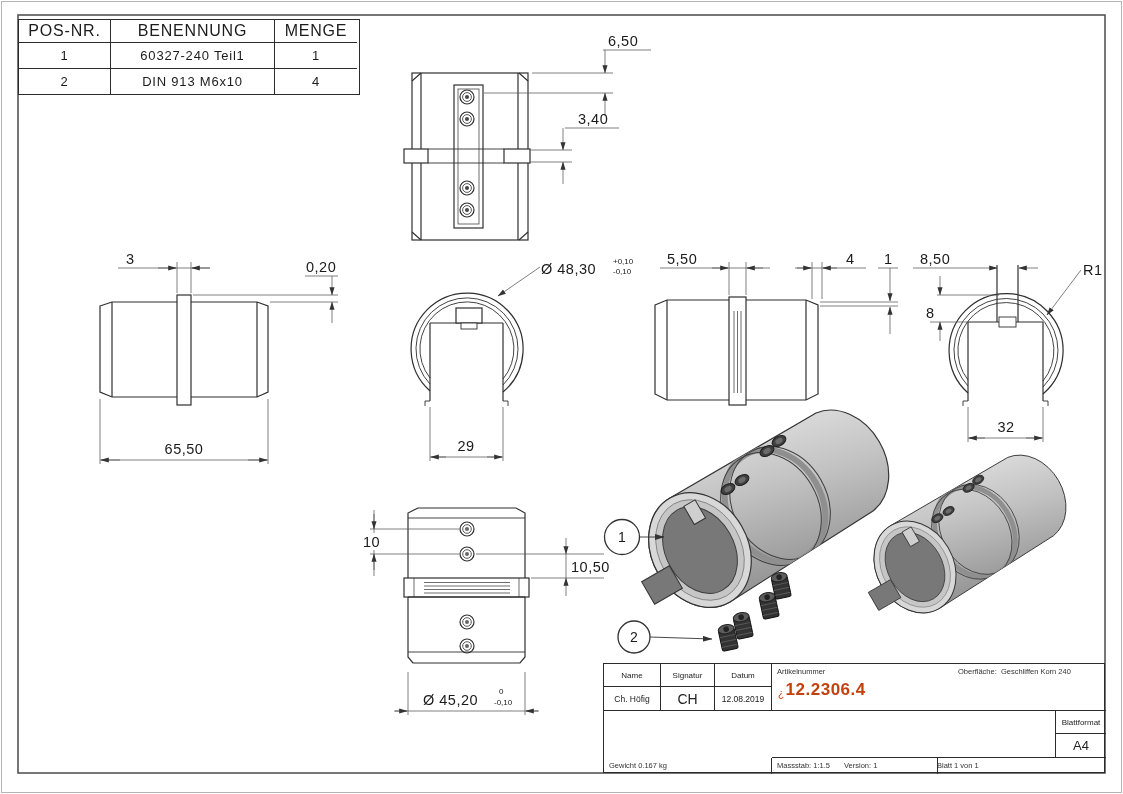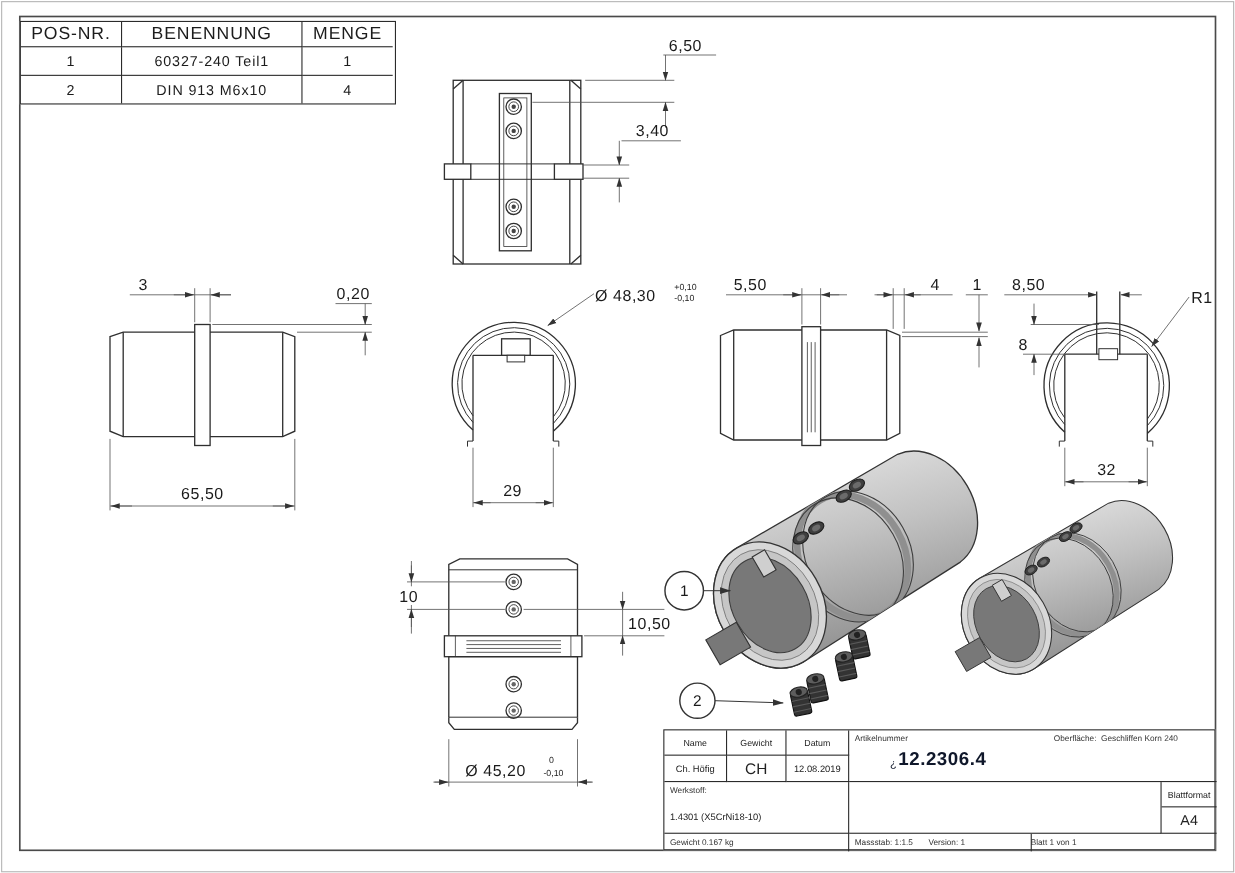--- a/index.html
+++ b/index.html
@@ -18,22 +18,22 @@
   .ptable .c.last{border-right:none;}
   .ptable .c.bot{border-bottom:none;}
   .ptable .c.row{height:25px;font-size:13px;}
   
   .tb{position:absolute;left:603px;top:663px;width:502px;height:110px;border:1.4px solid #2b2b2b;
       background:#fff;font-size:8px;color:#222;z-index:3;box-sizing:border-box;}
   .tb .cell{position:absolute;box-sizing:border-box;border-right:1px solid #2b2b2b;border-bottom:1px solid #2b2b2b;}
   .tb .lab{position:absolute;left:5px;top:3px;font-size:7.5px;color:#333;white-space:nowrap;}
   .tb .val{position:absolute;left:5px;top:8px;font-size:8.5px;white-space:nowrap;}
   .tb .ctr{display:flex;align-items:center;justify-content:center;}
-  .artnum{position:absolute;left:6px;top:16px;font-size:17px;font-weight:bold;color:#0f172a;
-          letter-spacing:.5px;white-space:nowrap;margin-left:31px;}
+  .artnum{position:absolute;left:6px;top:16px;font-size:17px;font-weight:bold;color:#c2410c;
+          letter-spacing:.5px;white-space:nowrap;}
   .artnum .pre{font-size:10px;font-weight:normal;position:relative;top:2px;margin-right:1px;}
 </style>
 </head>
 <body>
 
 <div class="page">
 
   <div class="ptable">
     <div class="c">POS-NR.</div>
     <div class="c">BENENNUNG</div>
@@ -368,21 +368,21 @@
       <text class="balloontxt" x="634" y="642" text-anchor="middle">2</text>
     </g>
   </svg>
 
   <div class="tb">
 
     <div class="cell ctr" style="left:0;top:0;width:57px;height:23px;">
         <span>Name</span>
       </div>
     <div class="cell ctr" style="left:57px;top:0;width:54px;height:23px;">
-        <span>Gewicht</span>
+        <span>Signatur</span>
       </div>
     <div class="cell ctr" style="left:111px;top:0;width:57px;height:23px;">
         <span>Datum</span>
       </div>
     <div class="cell ctr" style="left:0;top:23px;width:57px;height:24px;font-size:8.5px;">
         <span>Ch. Höfig</span>
       </div>
     <div class="cell ctr" style="left:57px;top:23px;width:54px;height:24px;font-size:14px;">
         <span>CH</span>
       </div>
@@ -393,24 +393,20 @@
     <div class="cell" style="left:168px;top:0;width:334px;height:47px;border-right:none;">
       <span class="lab">Artikelnummer</span>
       <span class="lab" style="left:186px;">
         <span>Oberfläche:</span>&nbsp;&nbsp;<span>Geschliffen Korn 240</span>
       </span>
       <span class="artnum">
         <span class="pre">¿</span><span>12.2306.4</span>
       </span>
     </div>
 
-    <div class="cell" style="left:0;top:47px;width:168px;height:47px;">
-      <span class="lab">Werkstoff:</span>
-      <span class="val" style="top:26px;">1.4301 (X5CrNi18-10)</span>
-    </div>
 
     <div class="cell" style="left:168px;top:47px;width:284px;height:47px;"></div>
     <div class="cell ctr" style="left:452px;top:47px;width:50px;height:23px;border-right:none;">
         <span>Blattformat</span>
       </div>
     <div class="cell ctr" style="left:452px;top:70px;width:50px;height:24px;border-right:none;font-size:13px;">
         <span>A4</span>
       </div>
 
     <div class="cell" style="left:0;top:94px;width:168px;height:16px;border-bottom:none;">

